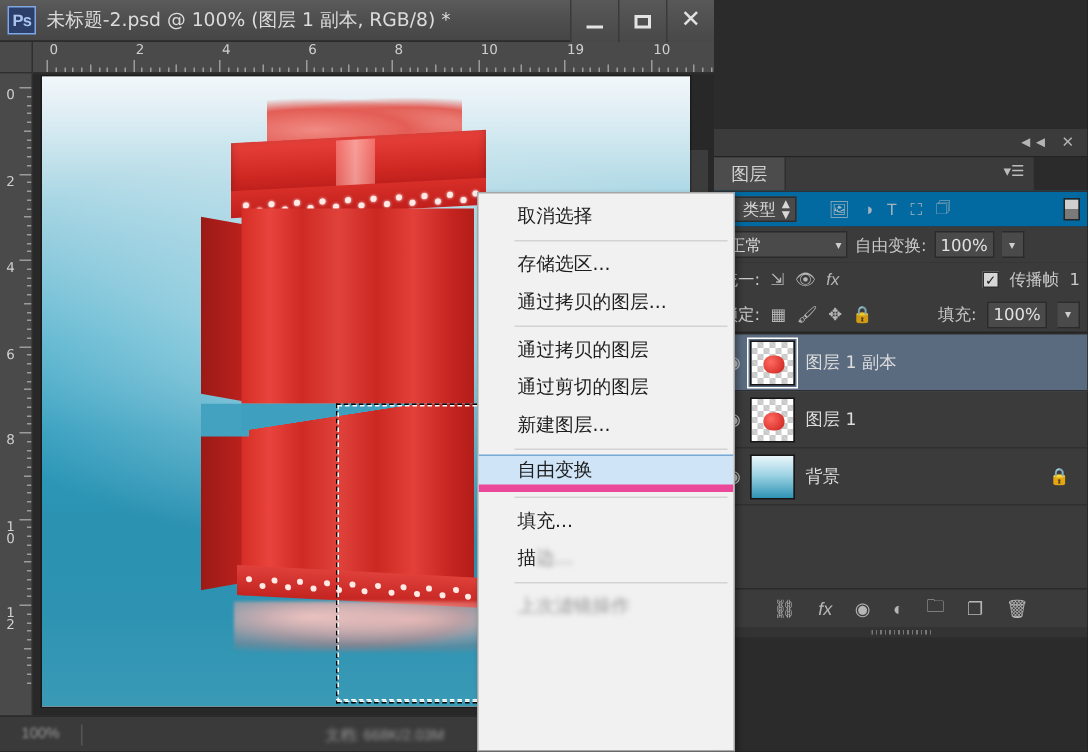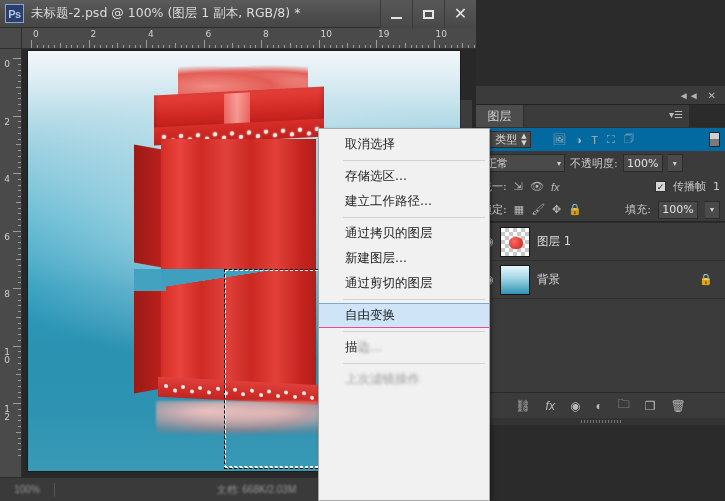--- a/index.html
+++ b/index.html
@@ -309,21 +309,21 @@
     background: #f1f1f1; border: 1px solid #a6a6a6;
     box-shadow: 2px 2px 4px rgba(0,0,0,0.35);
     padding: 3px 0 0 0; overflow: hidden;
   }
   .ctx-item {
     height: 25px; display: flex; align-items: center; padding-left: 26px;
     color: #1d1d1d; font-size: 12.5px; font-family: "DejaVu Sans", sans-serif;
     white-space: nowrap;
   }
   .ctx-item.hl {
-    background: #cfe4f7; border-top: 1px solid #7aa9d6; border-bottom: 1px solid #ec4899;
+    background: #cfe4f7; border-top: 1px solid #7aa9d6; border-bottom: 5px solid #ec4899;
   }
   .ctx-sep { height: 1px; background: #d3d3d3; margin: 3px 4px 3px 24px; }
   .ctx-item.dim { color: #9a9a9a; filter: blur(1.6px); }
   .ctx-item.partial-blur { position: relative; }
   .ctx-item.partial-blur .bl {
     display: inline-block; filter: blur(1.8px); color: #8a8a8a;
   }
 </style>
 </head>
 <body>
@@ -618,21 +618,21 @@
         <span class="fi">🗇</span>
       </div>
       <div class="filter-toggle"></div>
     </div>
 
     <div class="blend-row">
       <div class="blend-select">
         <span>正常</span>
         <span class="arw">▾</span>
       </div>
-      <span class="lbl-d">不透明度:</span>
+      <span class="lbl-d">自由变换:</span>
       <div class="num-box">100%</div>
       <div class="num-arrow">▾</div>
     </div>
 
     <div class="unify-row">
       <span class="lbl-d">统一:</span>
       <span class="mini-ic">⇲</span>
       <span class="mini-ic">👁</span>
       <span class="mini-ic" style="font-style:italic;">fx</span>
       <span class="chk" style="margin-left:auto;">✓</span>
@@ -645,20 +645,27 @@
       <span class="mini-ic">▦</span>
       <span class="mini-ic">🖌</span>
       <span class="mini-ic">✥</span>
       <span class="mini-ic">🔒</span>
       <span class="lbl-d" style="margin-left:auto;">填充:</span>
       <div class="num-box">100%</div>
       <div class="num-arrow">▾</div>
     </div>
 
     <div class="layer-list" id="layer-list">
+        <div class="layer-row sel">
+          <div class="eye">◉</div>
+          <div class="thumb sel-outline">
+            <div class="blob"></div>
+          </div>
+          <div class="layer-name">图层 1 副本</div>
+        </div>
         <div class="layer-row">
           <div class="eye">◉</div>
           <div class="thumb">
             <div class="blob"></div>
           </div>
           <div class="layer-name">图层 1</div>
         </div>
         <div class="layer-row">
           <div class="eye">◉</div>
           <div class="thumb bg-thumb"></div>
@@ -679,28 +686,29 @@
 
     <div class="panel-grip">
       <span class="gripbar"></span>
     </div>
   </div>
 
   <div class="ctxmenu" id="ctxmenu">
       <div class="ctx-item">取消选择</div>
       <div class="ctx-sep"></div>
       <div class="ctx-item">存储选区...</div>
-      <div class="ctx-item">建立工作路径...</div>
+      <div class="ctx-item">通过拷贝的图层...</div>
       <div class="ctx-sep"></div>
       <div class="ctx-item">通过拷贝的图层</div>
+      <div class="ctx-item">通过剪切的图层</div>
       <div class="ctx-item">新建图层...</div>
-      <div class="ctx-item">通过剪切的图层</div>
       <div class="ctx-sep"></div>
       <div class="ctx-item hl">自由变换</div>
       <div class="ctx-sep"></div>
+      <div class="ctx-item">填充...</div>
       <div class="ctx-item partial-blur">
         <span>描</span>
         <span class="bl">边...</span>
       </div>
       <div class="ctx-sep"></div>
       <div class="ctx-item dim">上次滤镜操作</div>
     </div>
 
 </div>
 

